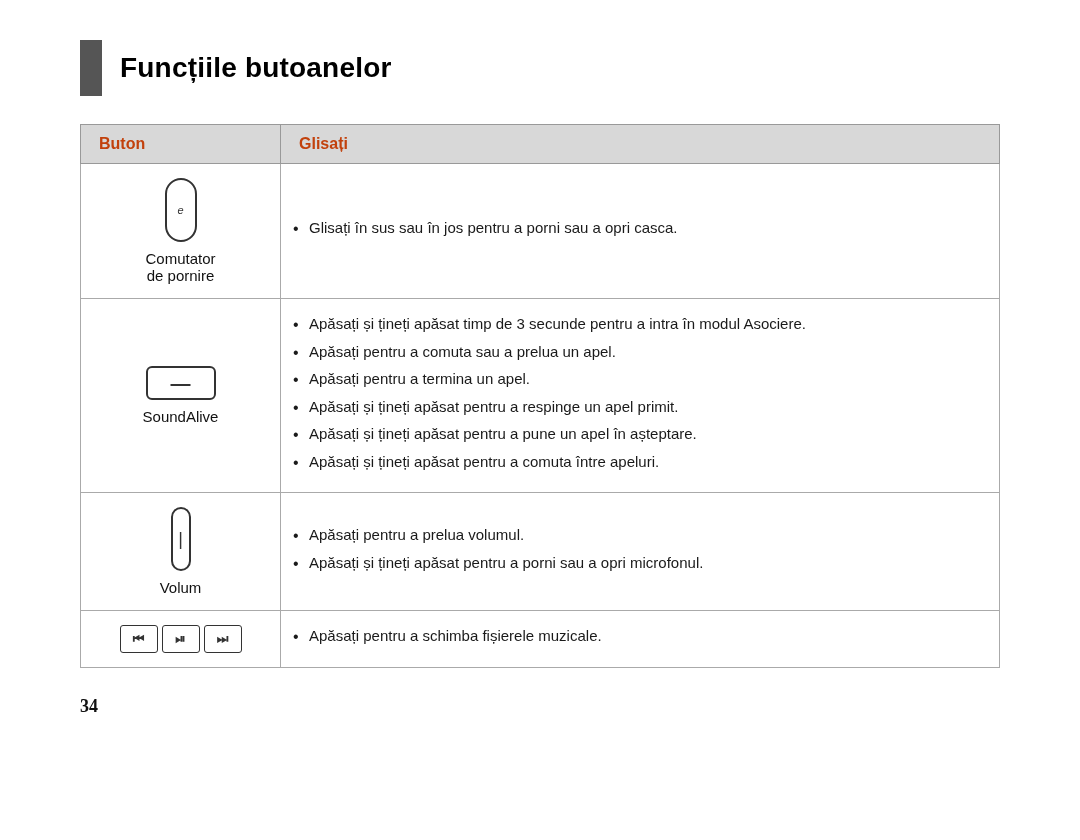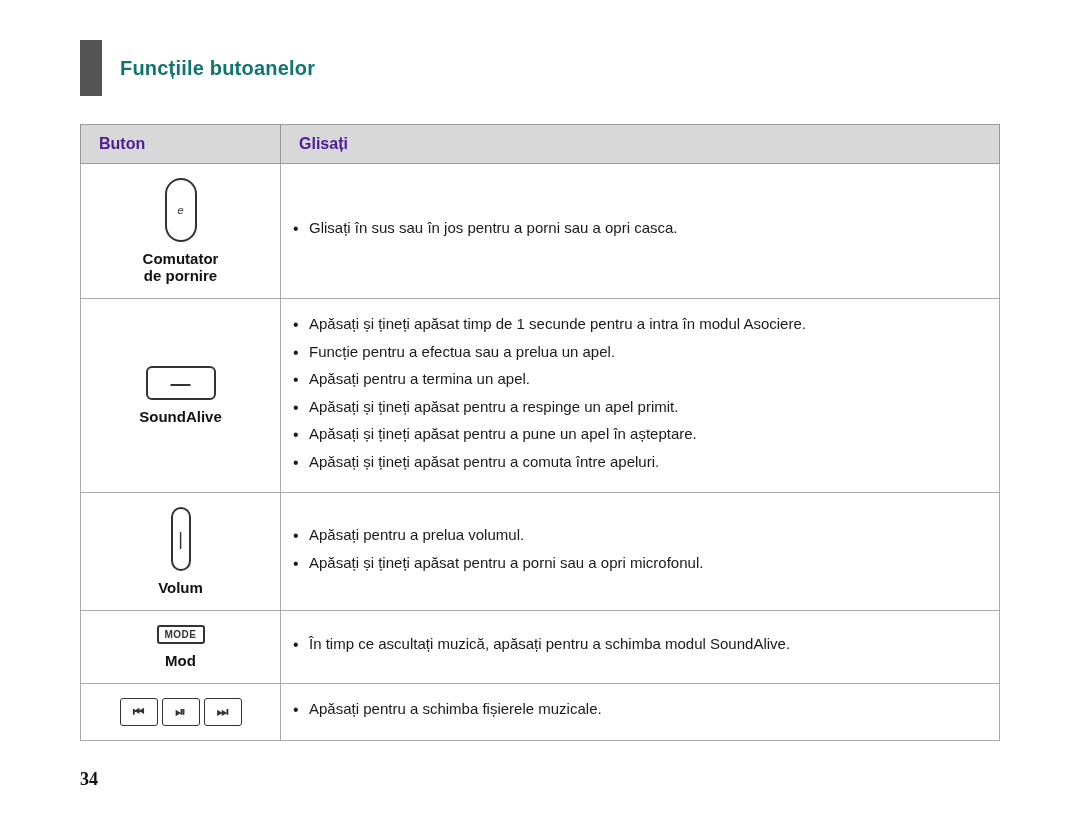--- a/index.html
+++ b/index.html
@@ -26,40 +26,40 @@
 
     .header-accent {
       width: 22px;
       height: 56px;
       background: #555555;
       margin-right: 18px;
       flex-shrink: 0;
     }
 
     .page-title {
-      font-size: 20px;
-      font-weight: bold;
-      color: #0f766e;
+      font-size: 28px;
+      font-weight: bold;
+      color: #000000;
       letter-spacing: 0.2px;
     }
 
     .main-table {
       width: 100%;
       border-collapse: collapse;
       border: 1.5px solid #999999;
     }
 
     .main-table thead tr th {
       background: #d8d8d8;
       border: 1.5px solid #999999;
       padding: 10px 18px;
       font-size: 16px;
       font-weight: bold;
       text-align: left;
-      color: #4c1d95;
+      color: #c2410c;
     }
 
     .main-table tbody tr td {
       border: 1px solid #aaaaaa;
       vertical-align: middle;
       padding: 14px 10px;
     }
 
     .btn-cell {
       width: 200px;
@@ -69,21 +69,21 @@
 
     .btn-icon-wrapper {
       display: flex;
       flex-direction: column;
       align-items: center;
       justify-content: center;
       gap: 8px;
     }
 
     .btn-label {
-      font-weight: bold;
+      font-weight: normal;
       font-size: 15px;
       color: #111111;
       white-space: nowrap;
     }
 
     .func-cell {
       vertical-align: top;
       padding: 14px 22px;
     }
 
@@ -252,22 +252,22 @@
 
     <tr>
       <td class="btn-cell">
         <div class="btn-icon-wrapper">
           <div class="icon-call"></div>
           <span class="btn-label">SoundAlive</span>
         </div>
       </td>
       <td class="func-cell">
         <ul class="func-list">
-          <li>Apăsați și țineți apăsat timp de 1 secunde pentru a intra în modul Asociere.</li>
-          <li>Funcție pentru a efectua sau a prelua un apel.</li>
+          <li>Apăsați și țineți apăsat timp de 3 secunde pentru a intra în modul Asociere.</li>
+          <li>Apăsați pentru a comuta sau a prelua un apel.</li>
           <li>Apăsați pentru a termina un apel.</li>
           <li>Apăsați și țineți apăsat pentru a respinge un apel primit.</li>
           <li>Apăsați și țineți apăsat pentru a pune un apel în așteptare.</li>
           <li>Apăsați și țineți apăsat pentru a comuta între apeluri.</li>
         </ul>
       </td>
     </tr>
 
     <tr>
       <td class="btn-cell">
@@ -277,33 +277,20 @@
         </div>
       </td>
       <td class="func-cell">
         <ul class="func-list">
           <li>Apăsați pentru a prelua volumul.</li>
           <li>Apăsați și țineți apăsat pentru a porni sau a opri microfonul.</li>
         </ul>
       </td>
     </tr>
 
-    <tr>
-      <td class="btn-cell">
-        <div class="btn-icon-wrapper">
-          <span class="icon-mode">MODE</span>
-          <span class="btn-label">Mod</span>
-        </div>
-      </td>
-      <td class="func-cell">
-        <ul class="func-list">
-          <li>În timp ce ascultați muzică, apăsați pentru a schimba modul SoundAlive.</li>
-        </ul>
-      </td>
-    </tr>
 
     <tr>
       <td class="btn-cell">
         <div class="btn-icon-wrapper">
           <div class="icon-media-controls">
             <span class="media-btn">⏮</span>
             <span class="media-btn">⏯</span>
             <span class="media-btn">⏭</span>
           </div>
         </div>

